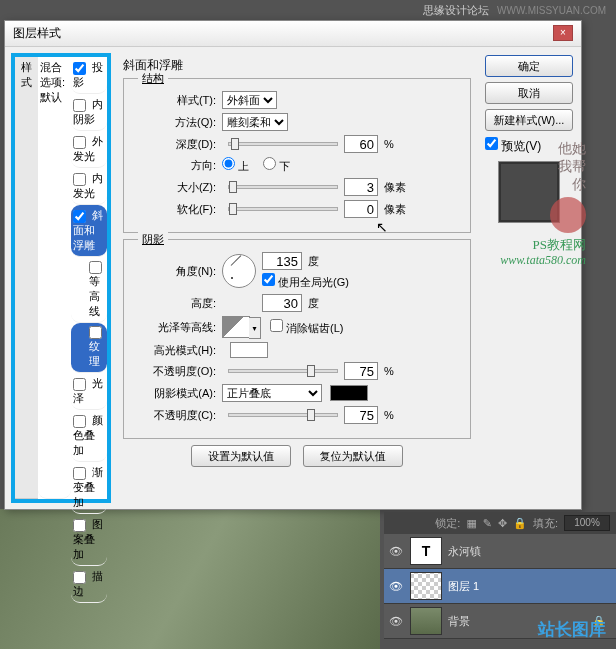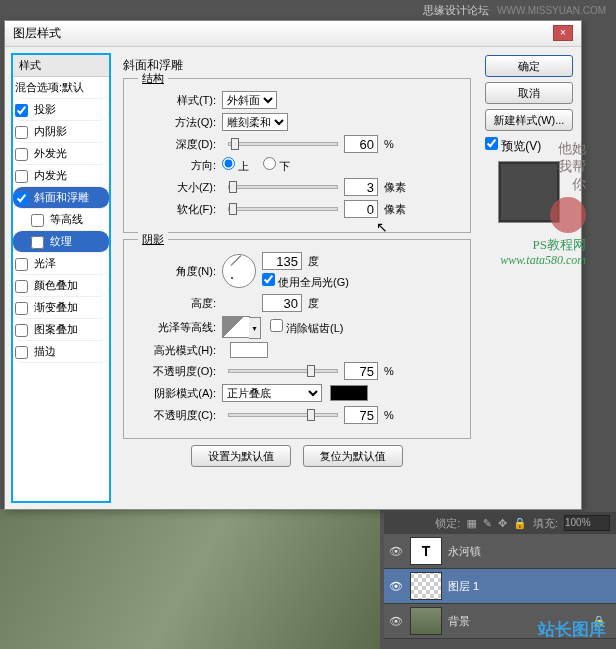--- a/index.html
+++ b/index.html
@@ -4,21 +4,21 @@
 <style>
 * { box-sizing: border-box; margin: 0; padding: 0; }
 body { font-family: "Microsoft YaHei", SimSun, sans-serif; font-size: 12px; background: #535353; width: 616px; height: 649px; overflow: hidden; position: relative; }
 .topbar { background: #535353; color: #ccc; padding: 4px 10px; display: flex; justify-content: flex-end; align-items: center; height: 20px; font-size: 11px; }
 .topbar a { color: #888; margin-left: 8px; font-size: 10px; }
 .dialog { position: absolute; top: 20px; left: 4px; width: 578px; height: 490px; background: #f0f0f0; border: 1px solid #888; box-shadow: 2px 2px 8px rgba(0,0,0,.3); }
 .titlebar { background: linear-gradient(#fff,#e8e8e8); border-bottom: 1px solid #ccc; padding: 4px 8px; font-size: 12px; display: flex; justify-content: space-between; }
 .titlebar-btns span { display: inline-block; width: 20px; height: 16px; background: #e0e0e0; border: 1px solid #aaa; margin-left: 2px; text-align: center; line-height: 14px; font-size: 10px; }
 .titlebar-btns .close { background: #c75050; color: #fff; border-color: #a04040; }
 .dlg-body { display: flex; height: calc(100% - 26px); padding: 6px; gap: 6px; }
-.left-panel { width: 100px; border: 2px solid #0ea5e9; background: #fff; display: flex; flex-direction: column; }
+.left-panel { width: 100px; border: 4px solid #0ea5e9; background: #fff; display: flex; flex-direction: row; }
 .left-panel .hdr { background: #e8e8e8; padding: 3px 6px; border-bottom: 1px solid #ccc; font-size: 11px; }
 .left-panel .opt { padding: 3px 2px; font-size: 11px; border-bottom: 1px solid #eee; border-radius: 9px; }
 .left-panel .opt.sel { background: #316ac5; color: #fff; }
 .left-panel .sub { padding-left: 18px; }
 .left-panel input[type=checkbox] { margin-right: 3px; vertical-align: middle; }
 .mid-panel { flex: 1; padding: 4px 6px; }
 .fieldset { border: 1px solid #aaa; padding: 8px 10px 10px; margin-bottom: 6px; position: relative; }
 .fieldset .legend { position: absolute; top: -8px; left: 14px; background: #f0f0f0; padding: 0 4px; font-size: 11px; text-decoration: underline; }
 .section-title { margin-bottom: 4px; font-size: 12px; }
 .row { display: flex; align-items: center; margin: 4px 0; font-size: 11px; }
@@ -41,21 +41,21 @@
 .preview-box { width: 62px; height: 62px; border: 1px solid #888; background: #4a4a4a; margin: 6px auto; box-shadow: inset 0 0 0 2px #333; }
 .bottom-btns { text-align: center; margin-top: 6px; }
 .bottom-btns button { display: inline-block; width: 100px; height: 22px; margin: 0 4px; background: linear-gradient(#fff,#e0e0e0); border: 1px solid #888; border-radius: 3px; font-size: 11px; }
 .watermark { position: absolute; top: 140px; right: 30px; font-family: cursive; color: #8a7a7a; line-height: 1.3; text-align: right; font-size: 14px; pointer-events: none; z-index: 10; }
 .watermark .seal { width: 36px; height: 36px; border-radius: 50%; background: #c05050; opacity: .7; margin: 2px 0 4px auto; }
 .watermark .grn { color: #3a9a5a; font-size: 13px; }
 .watermark .url { color: #3a9a5a; font-style: italic; font-size: 12px; }
 .layers-area { position: absolute; bottom: 10px; right: 0; width: 232px; background: #535353; color: #ddd; font-size: 11px; }
 .layers-hdr { display: flex; justify-content: flex-end; align-items: center; padding: 3px 6px; gap: 6px; background: #434343; }
 .layers-hdr span { color: #aaa; }
-.fill-box { width: 46px; height: 16px; background: #333; border: 1px solid #222; color: #ddd; font-size: 10px; line-height: 14px; }
+.fill-box { width: 46px; height: 16px; background: #333; border: 1px solid #222; color: #ddd; text-align: center; font-size: 10px; line-height: 14px; }
 .layer-row { display: flex; align-items: center; padding: 3px 4px; border-bottom: 1px solid #3a3a3a; background: #5a5a5a; }
 .layer-row.sel { background: #5678a8; color: #fff; }
 .eye { width: 16px; text-align: center; }
 .thumb-box { width: 32px; height: 28px; background: #888; border: 1px solid #333; margin: 0 6px; }
 .thumb-box.t { background: #fff; color: #000; text-align: center; line-height: 26px; font-weight: bold; font-size: 14px; }
 .thumb-box.chk { background: repeating-conic-gradient(#ccc 0% 25%, #fff 0% 50%) 50% / 8px 8px; }
 .thumb-box.bg { background: linear-gradient(#7a8a6a,#5a6a4a); }
 .bg-img { position: absolute; bottom: 0; left: 0; width: 380px; height: 140px; background: linear-gradient(120deg,#6a7a5a,#8a9a7a,#5a6a4a); z-index: -1; }
 .site-logo { position: absolute; bottom: 8px; right: 10px; color: #3aa0e0; font-size: 17px; font-weight: bold; z-index: 20; }
 .cursor { position: absolute; top: 140px; left: 252px; font-size: 14px; pointer-events: none; }

